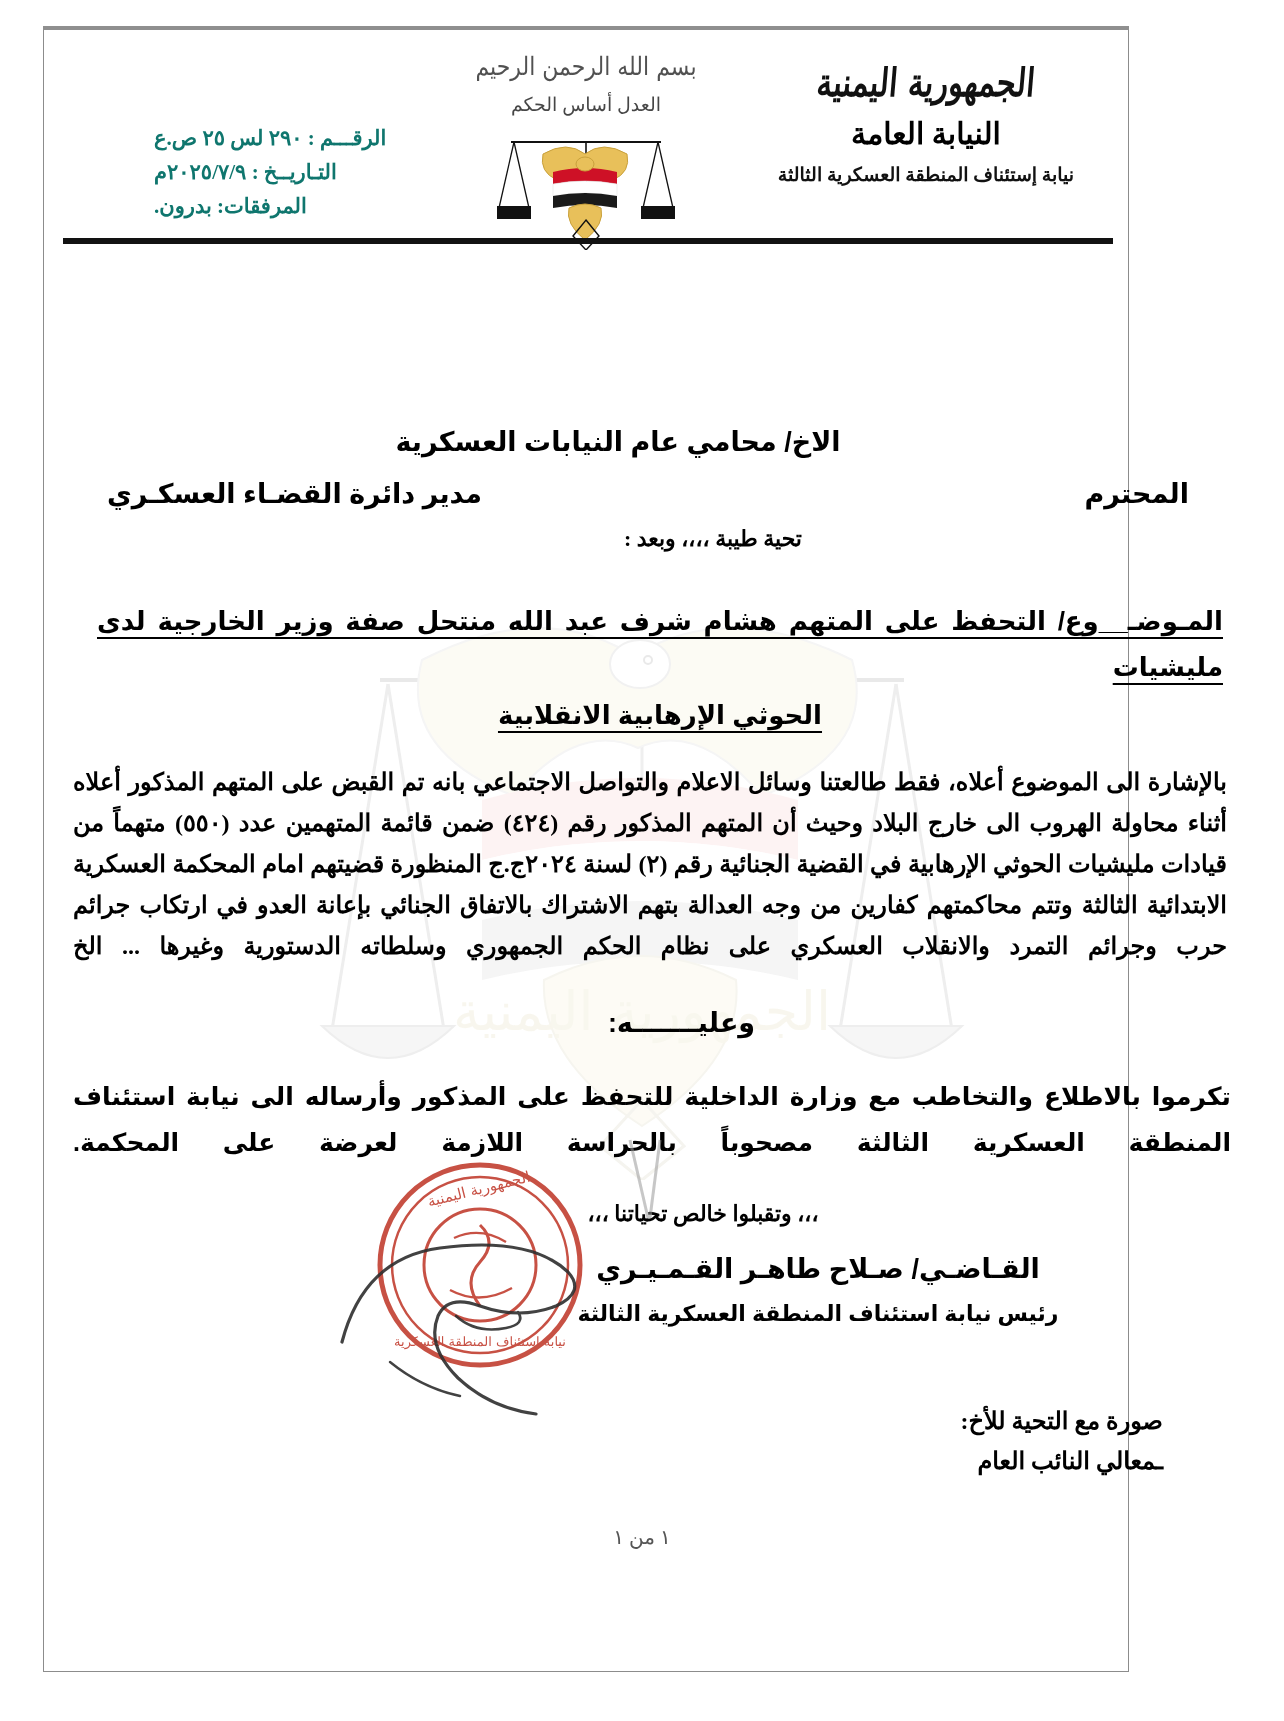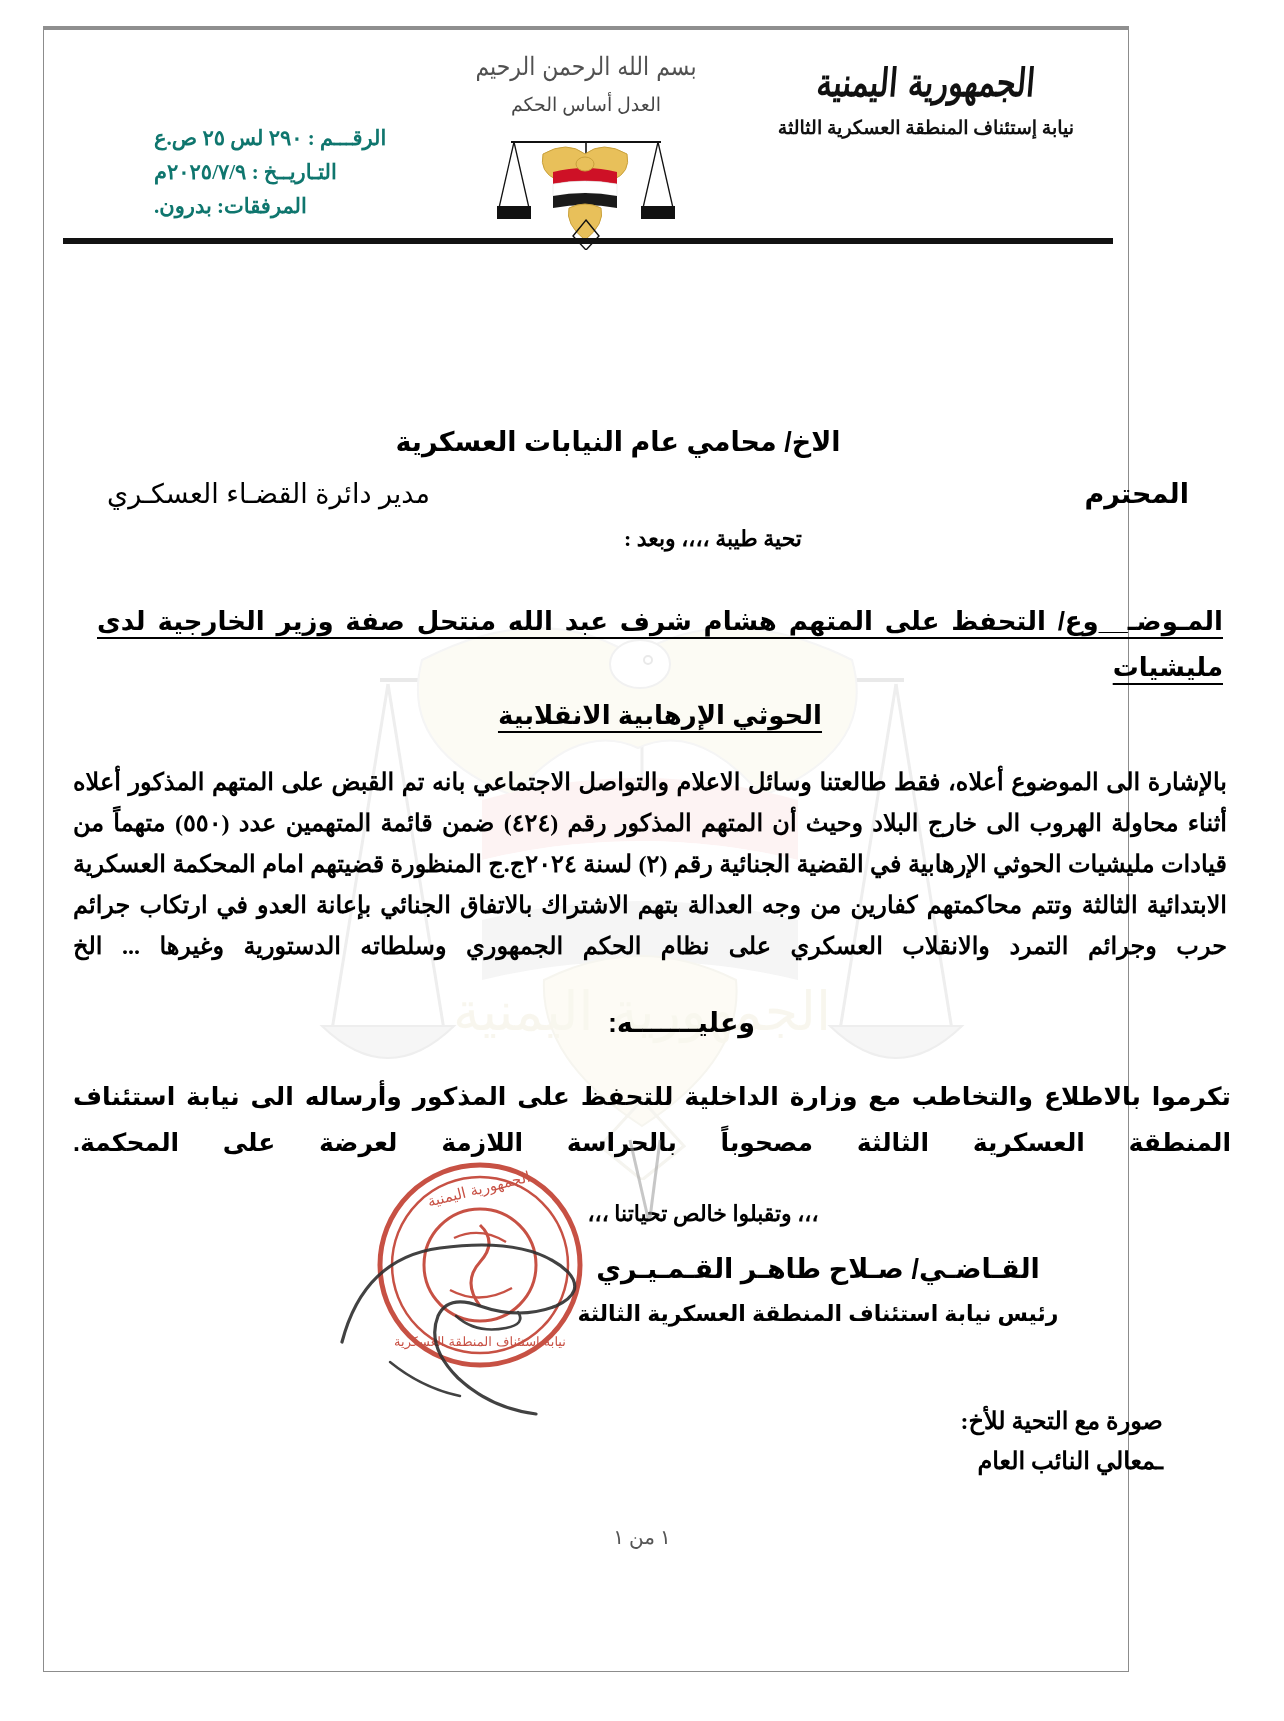--- a/index.html
+++ b/index.html
@@ -93,21 +93,21 @@
   .recipient{
     font-family:"Liberation Sans","DejaVu Sans",sans-serif;
     font-weight:700;font-size:27px;color:#000;
     margin:0;padding:0 60px;
   }
   #rec1{margin-top:176px;text-align:center;padding-right:120px;}
   #rec2row{
     margin-top:20px;display:flex;align-items:flex-end;
     justify-content:space-between;padding:0 64px;
   }
-  #rec2{font-weight:400;font-size:27px;flex:0 0 auto;margin-right:76px;
+  #rec2{font-weight:700;font-size:27px;flex:0 0 auto;margin-right:76px;
         font-family:"Liberation Sans","DejaVu Sans",sans-serif;}
   #respect{font-weight:700;font-size:27px;
         font-family:"Liberation Sans","DejaVu Sans",sans-serif;}
 
   #greeting{
     margin-top:16px;text-align:center;padding-left:130px;
     font-family:"Liberation Serif","DejaVu Serif",serif;
     font-weight:700;font-size:22px;
   }
 
@@ -231,20 +231,21 @@
 
           <ellipse cx="104" cy="44" rx="9" ry="7" fill="#e8c05a" stroke="#c9a13c" stroke-width="1"></ellipse>
 
           <path d="M105 100 L118 116 L105 130 L92 116 Z" fill="none" stroke="#111" stroke-width="1.4"></path>
         </svg>
       </div>
     </div>
 
     <div id="authority">
       <div id="auth-script">الجمهورية اليمنية</div>
+      <div id="auth-main">النيابة العامة</div>
       <div id="auth-sub">نيابة إستئناف المنطقة العسكرية الثالثة</div>
     </div>
 
     <div id="header-rule"></div>
   </div>
 
   <div id="watermark">
     <svg viewBox="0 0 700 620" width="700" height="620" aria-hidden="true">
       <g opacity="0.55">
 

